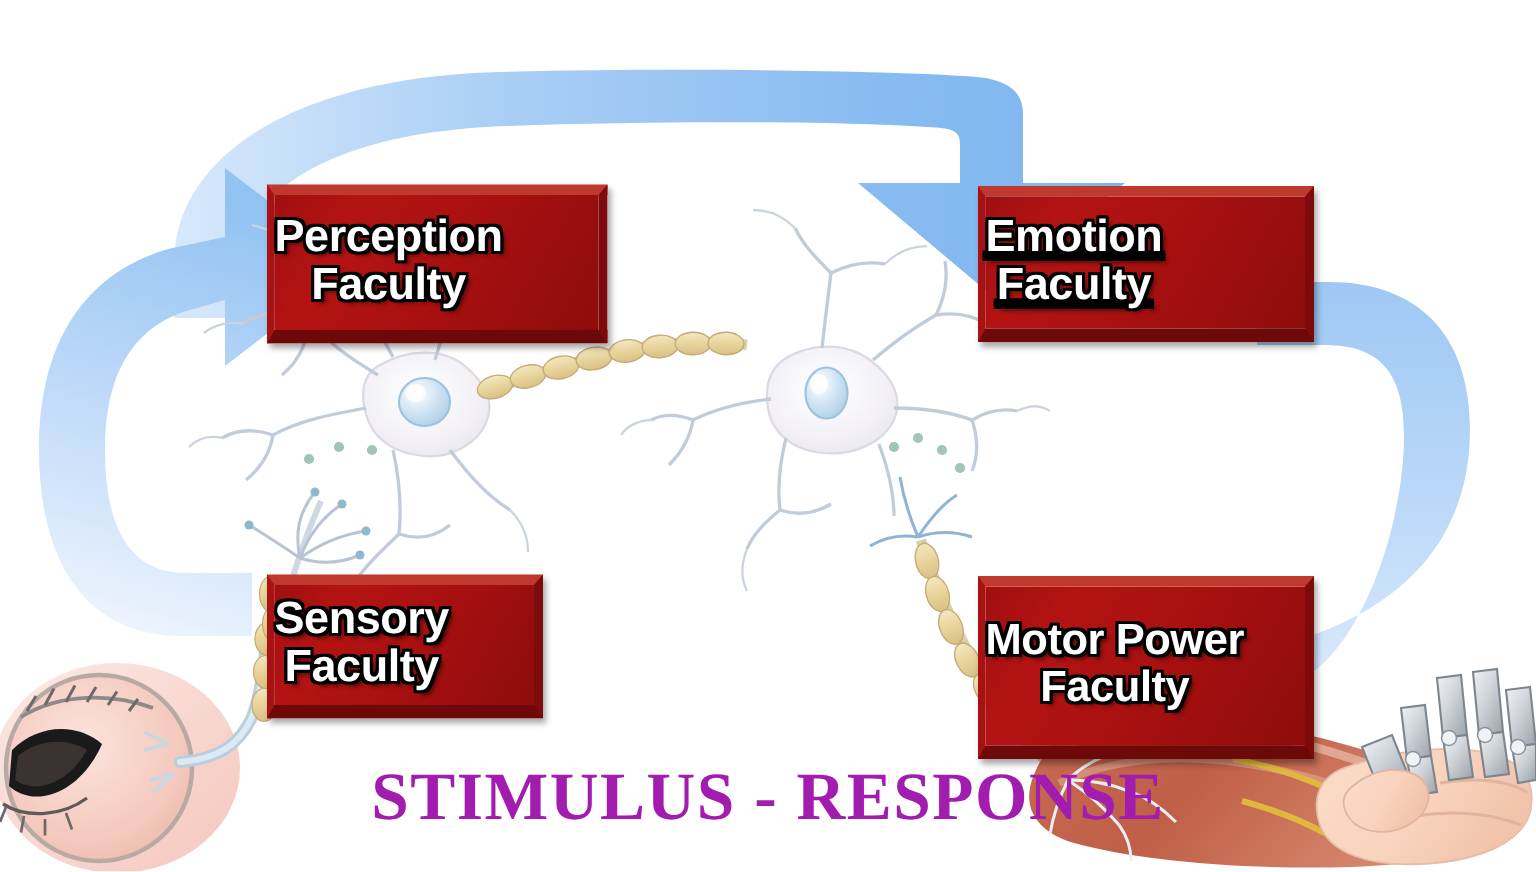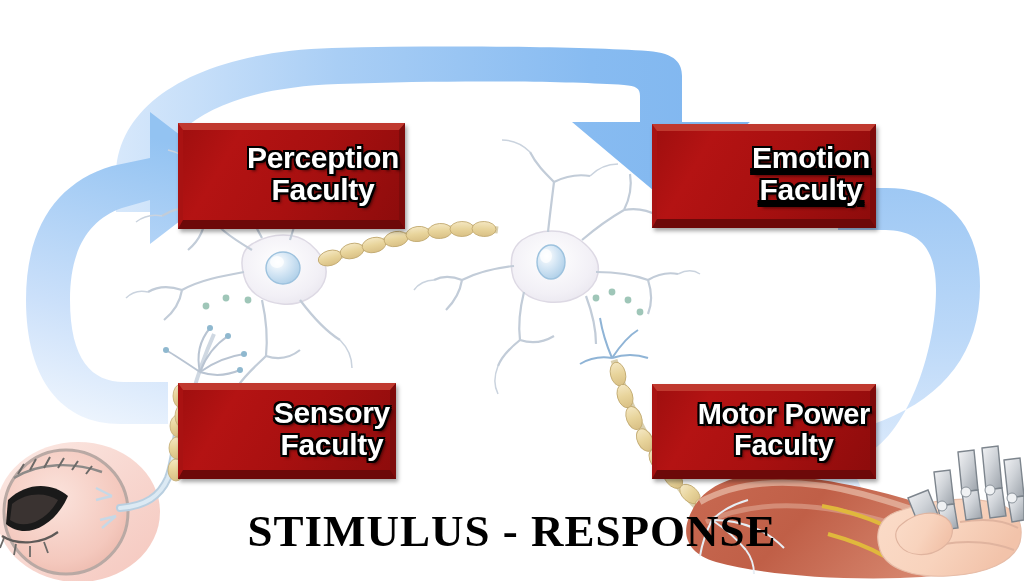--- a/index.html
+++ b/index.html
@@ -24,21 +24,21 @@
     width: 1024px;
     height: 581px;
   }
 
   
   .faculty-box {
     position: absolute;
     box-sizing: border-box;
     display: flex;
     align-items: center;
-    justify-content: flex-end;
+    justify-content: flex-start;
     text-align: center;
     border-top: 7px solid #c0392f;
     border-left: 5px solid #a91212;
     border-right: 6px solid #7e0b0b;
     border-bottom: 9px solid #6d0909;
     background:
       linear-gradient(120deg, #a00f0f 0%, #b41313 22%, #a81010 55%, #8e0c0c 100%);
     box-shadow: 2px 3px 4px rgba(0,0,0,0.35);
     z-index: 6;
   }
@@ -53,39 +53,39 @@
       -2px  2px 0 #000, 2px  2px 0 #000,
       -2px  0   0 #000, 2px  0   0 #000,
        0   -2px 0 #000, 0    2px 0 #000,
        3px 3px 3px rgba(0,0,0,0.55);
     white-space: pre-line;
     padding-bottom: 2px;
   }
 
   #box-perception { left: 178px; top: 123px; width: 227px; height: 106px; }
   #box-emotion    { left: 652px; top: 124px; width: 224px; height: 104px; text-decoration: underline; }
-  #box-sensory    { left: 178px; top: 383px; width: 218px; height: 96px;  }
-  #box-motor      { left: 652px; top: 384px; width: 224px; height: 95px;  }
+  #box-sensory    { left: 178px; top: 383px; width: 184px; height: 96px;  }
+  #box-motor      { left: 652px; top: 384px; width: 224px; height: 122px;  }
 
   #box-motor .box-label { font-size: 29px; }
 
   
   #caption {
     position: absolute;
     left: 0;
     top: 505px;
     width: 1024px;
     text-align: center;
     z-index: 7;
   }
   #caption .caption-text {
     font-family: "Liberation Serif", serif;
     font-weight: bold;
     font-size: 45px;
-    color: #000000;
+    color: #a21caf;
     letter-spacing: 1px;
   }
 </style>
 </head>
 <body>
 
 <div id="stage">
 
   <svg id="bg-svg" viewBox="0 0 1024 581" xmlns="http://www.w3.org/2000/svg">
     <defs>

